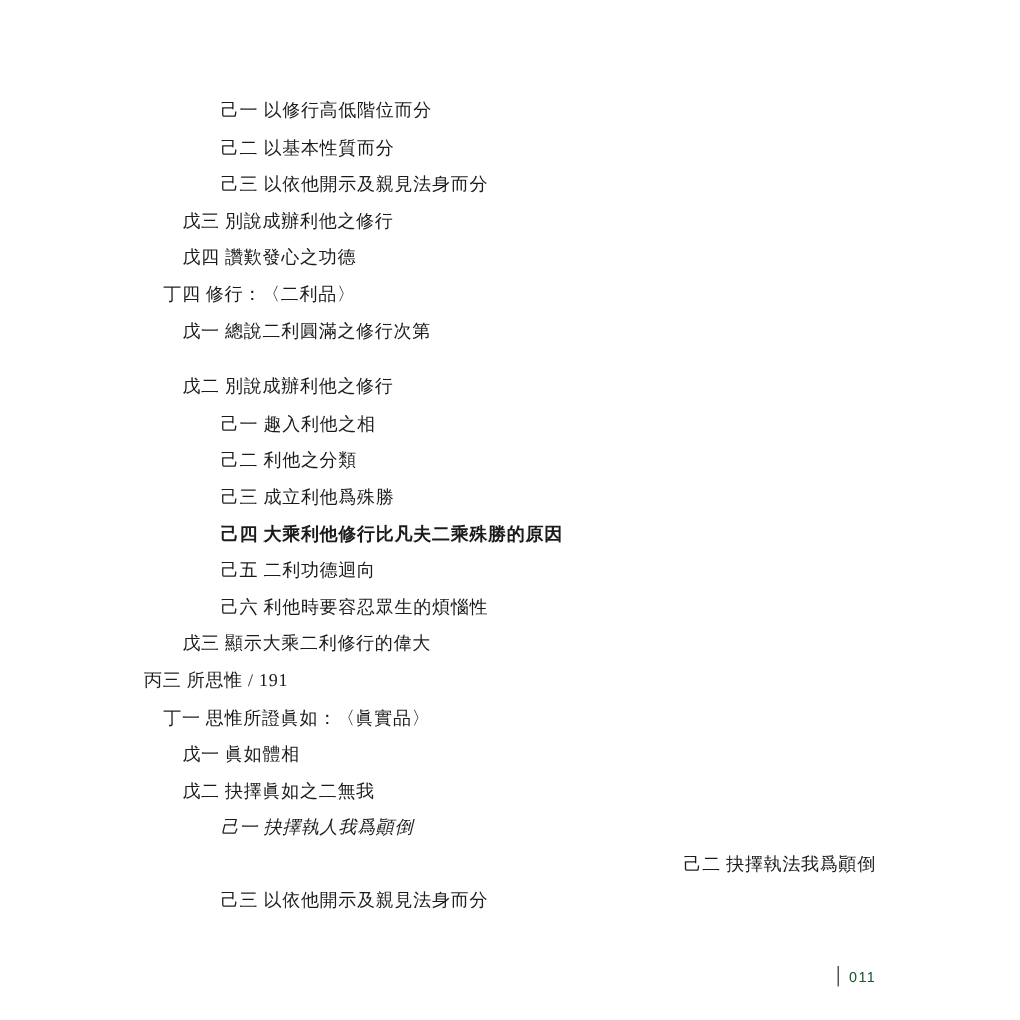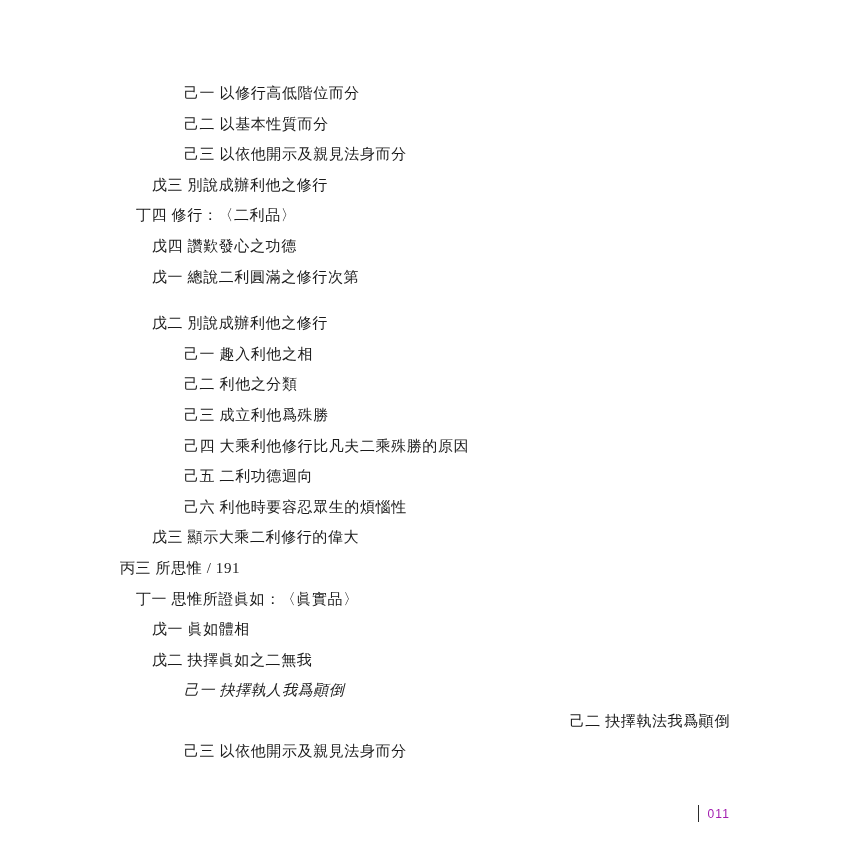--- a/index.html
+++ b/index.html
@@ -44,47 +44,47 @@
   .folio {
     position: absolute;
     right: 120px;
     bottom: 0;
     display: flex;
     align-items: center;
     gap: 9px;
     font-family: "Liberation Sans", sans-serif;
     font-size: 12px;
     letter-spacing: 1.1px;
-    color: #a21caf;
+    color: #14532d;
     text-align: center;
   }
   .folio-rule {
     display: inline-block;
     width: 1px;
     height: 17px;
     background: #2b2b2b;
   }
 </style>
 </head>
 <body>
 
 <div class="page">
   <ul class="toc" id="toc-list">
       <li class="toc-entry" style="padding-left: 64px;">己一 以修行高低階位而分</li>
       <li class="toc-entry" style="padding-left: 64px;">己二 以基本性質而分</li>
       <li class="toc-entry" style="padding-left: 64px;">己三 以依他開示及親見法身而分</li>
       <li class="toc-entry" style="padding-left: 32px;">戊三 別說成辦利他之修行</li>
+      <li class="toc-entry" style="padding-left: 32px;">戊四 讚歎發心之功德</li>
       <li class="toc-entry" style="padding-left: 16px;">丁四 修行：〈二利品〉</li>
-      <li class="toc-entry" style="padding-left: 32px;">戊四 讚歎發心之功德</li>
       <li class="toc-entry" style="padding-left: 32px;">戊一 總說二利圓滿之修行次第</li>
       <li class="toc-entry" style="padding-left: 32px; margin-top: 16px;">戊二 別說成辦利他之修行</li>
       <li class="toc-entry" style="padding-left: 64px;">己一 趣入利他之相</li>
       <li class="toc-entry" style="padding-left: 64px;">己二 利他之分類</li>
       <li class="toc-entry" style="padding-left: 64px;">己三 成立利他爲殊勝</li>
-      <li class="toc-entry" style="padding-left: 64px;">己四 大乘利他修行比凡夫二乘殊勝的原因</li>
+      <li class="toc-entry" style="padding-left: 64px; font-weight: bold;">己四 大乘利他修行比凡夫二乘殊勝的原因</li>
       <li class="toc-entry" style="padding-left: 64px;">己五 二利功德迴向</li>
       <li class="toc-entry" style="padding-left: 64px;">己六 利他時要容忍眾生的煩惱性</li>
       <li class="toc-entry" style="padding-left: 32px;">戊三 顯示大乘二利修行的偉大</li>
       <li class="toc-entry" style="padding-left: 0px;">丙三 所思惟 / 191</li>
       <li class="toc-entry" style="padding-left: 16px;">丁一 思惟所證眞如：〈眞實品〉</li>
       <li class="toc-entry" style="padding-left: 32px;">戊一 眞如體相</li>
       <li class="toc-entry" style="padding-left: 32px;">戊二 抉擇眞如之二無我</li>
       <li class="toc-entry" style="padding-left: 64px; font-style: italic;">己一 抉擇執人我爲顚倒</li>
       <li class="toc-entry" style="padding-left: 64px; text-align: right;">己二 抉擇執法我爲顚倒</li>
       <li class="toc-entry" style="padding-left: 64px;">己三 以依他開示及親見法身而分</li>

